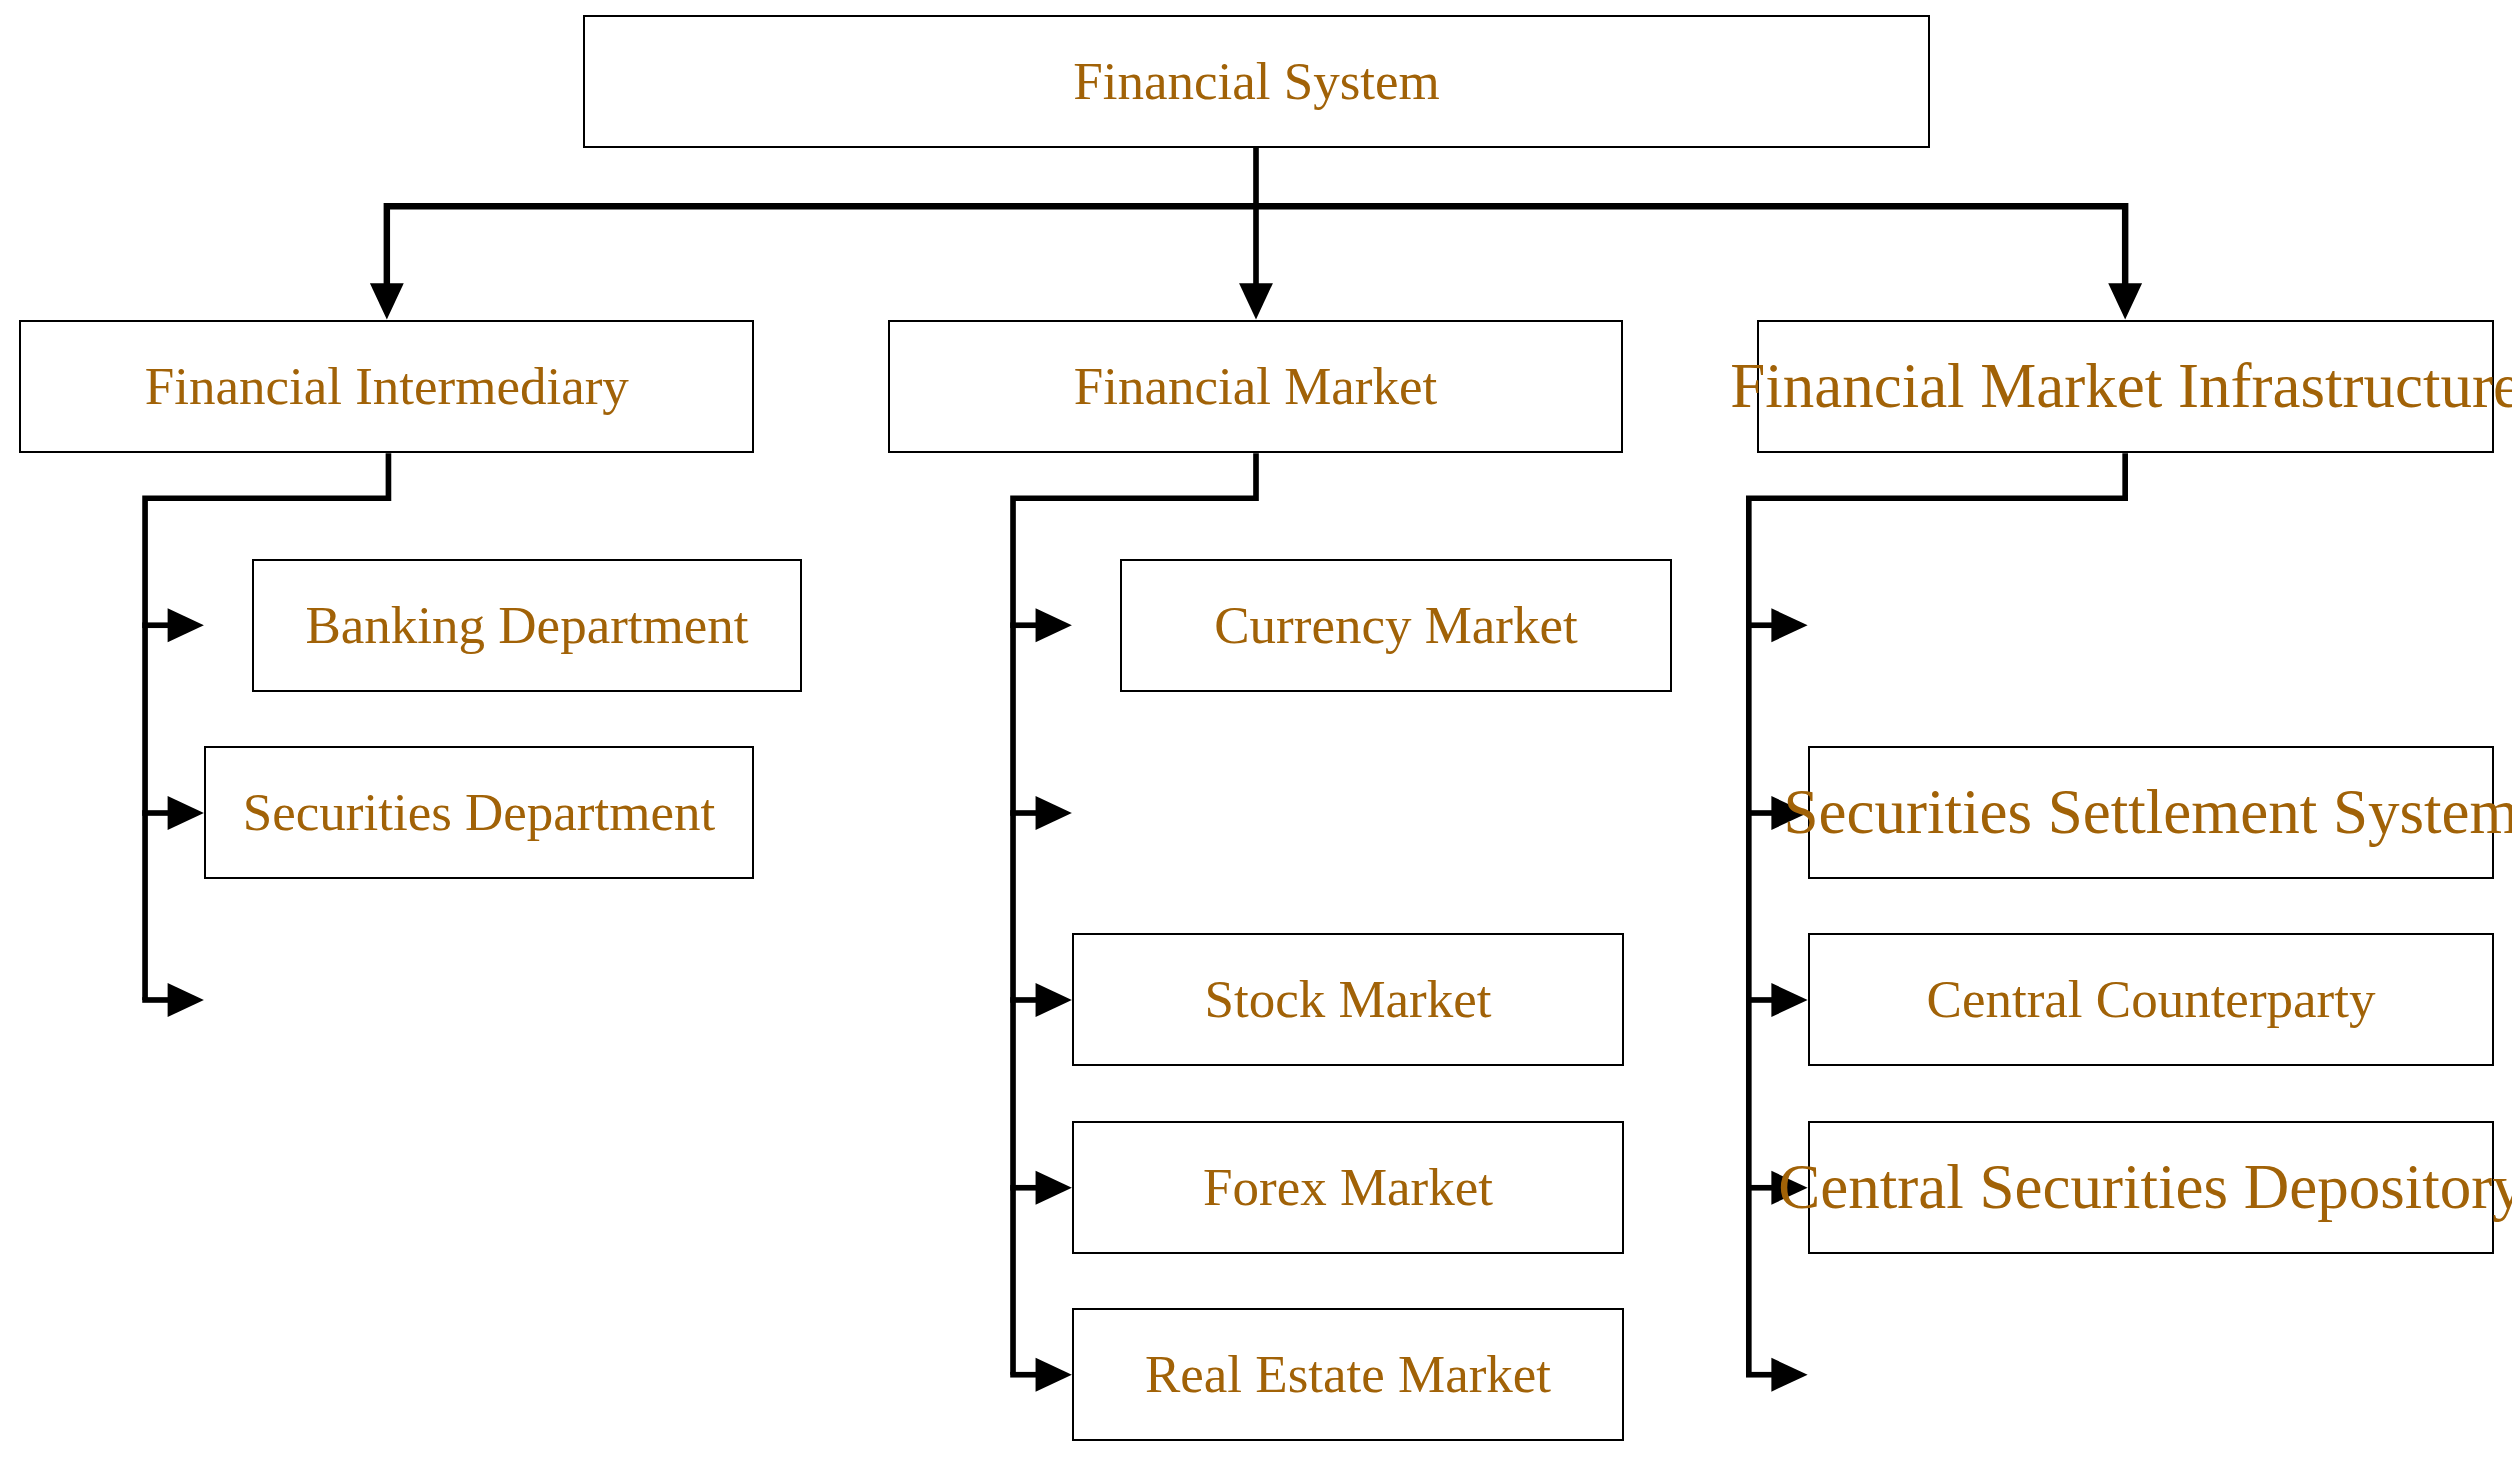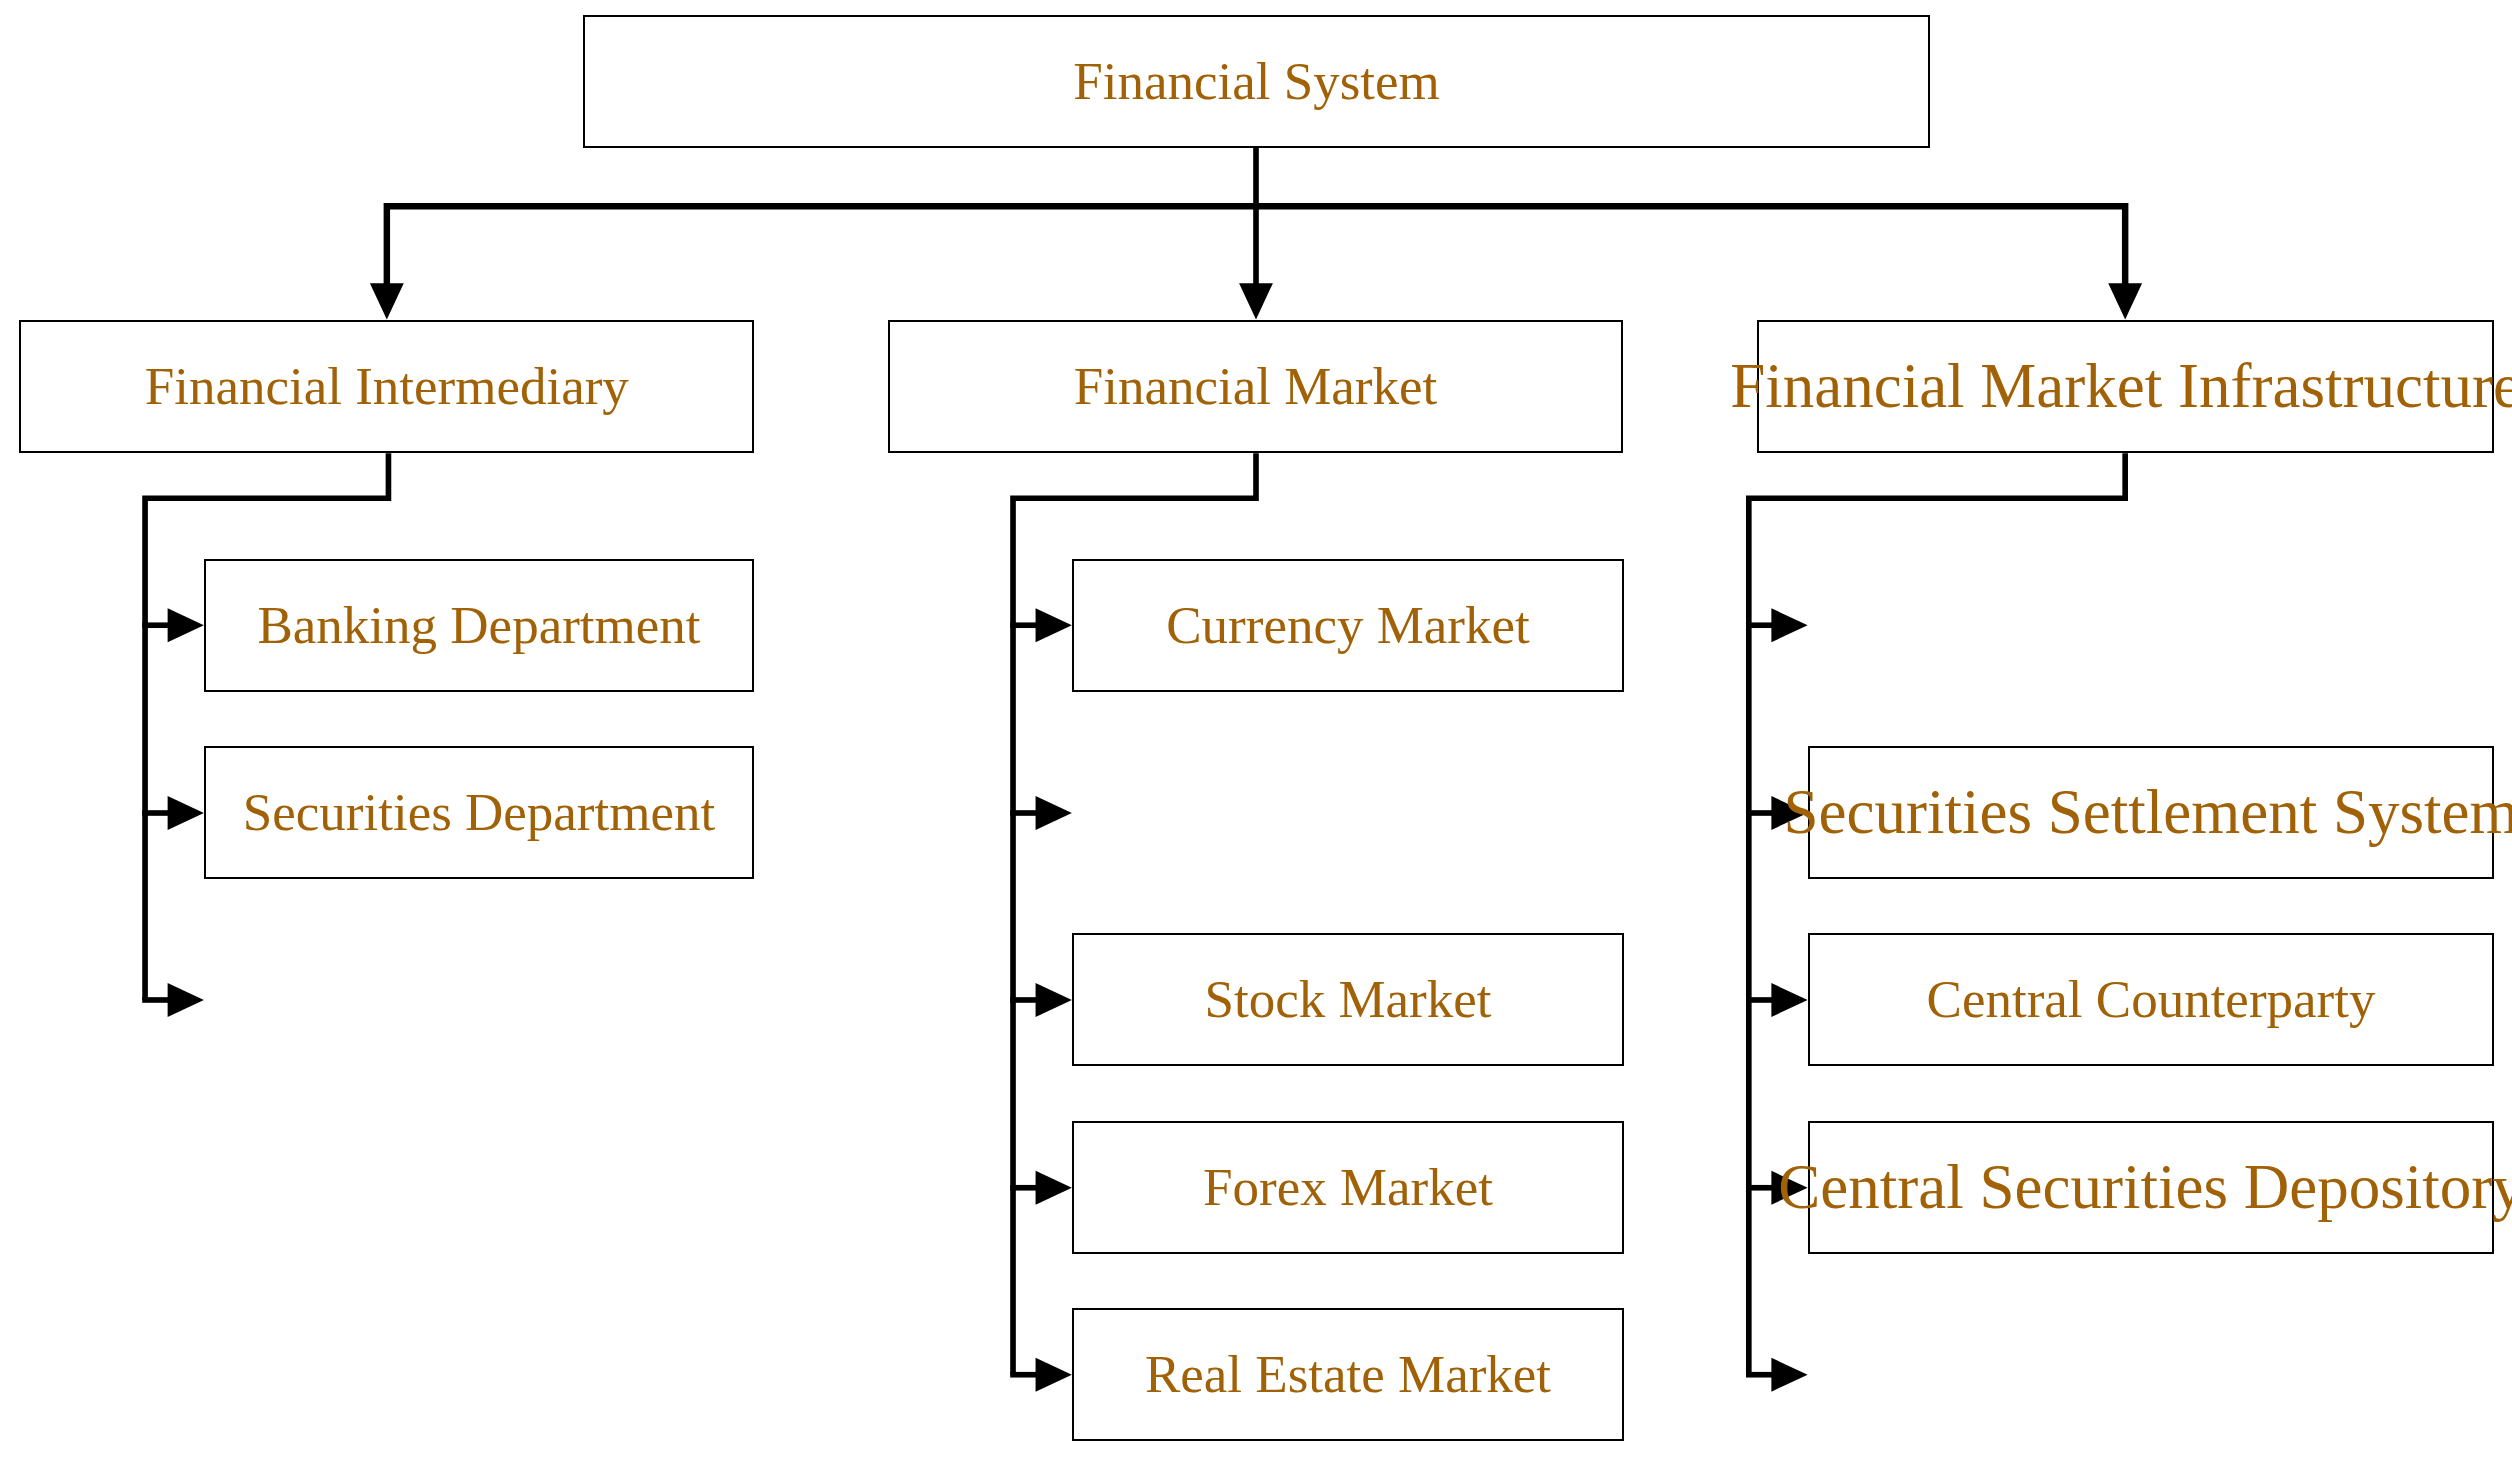--- a/index.html
+++ b/index.html
@@ -52,21 +52,21 @@
   
   .n-p1    { left: 19.3px;   top: 320px; width: 735px;  height: 133px; }
   .n-p2    { left: 888px; top: 320px; width: 735px;  height: 133px; }
   .n-p3    { left: 1757px; top: 320px; width: 737px;  height: 133px; }
   
   .n-c1 { left: 204px; width: 550px; height: 133px; }
   
   .n-c2 { left: 1072px; width: 552px; height: 133px; }
   
   .n-c3 { left: 1808px; width: 686px; height: 133px; }
-  .row1 { top: 559px; }
+  .row1 { top: 559px; margin-left: 48px; }
   .row2 { top: 746px; }
   .row3 { top: 933px; }
   .row4 { top: 1121px; }
   .row5 { top: 1308px; }
 </style>
 </head>
 <body>
 
 <div class="canvas">
 

